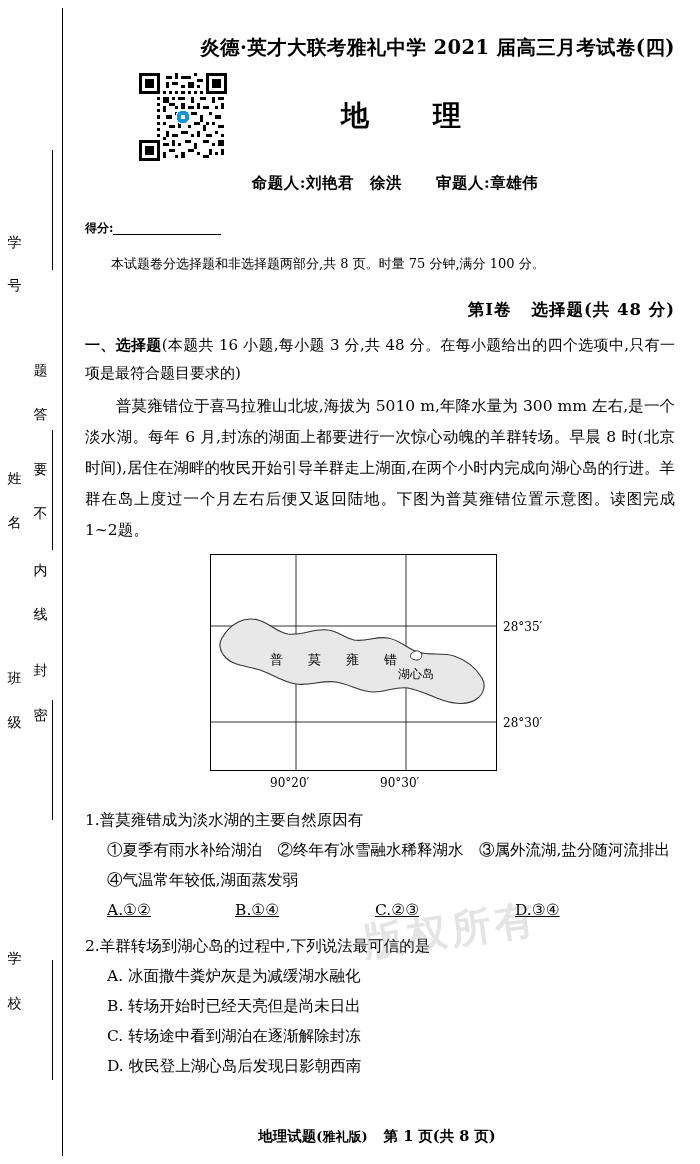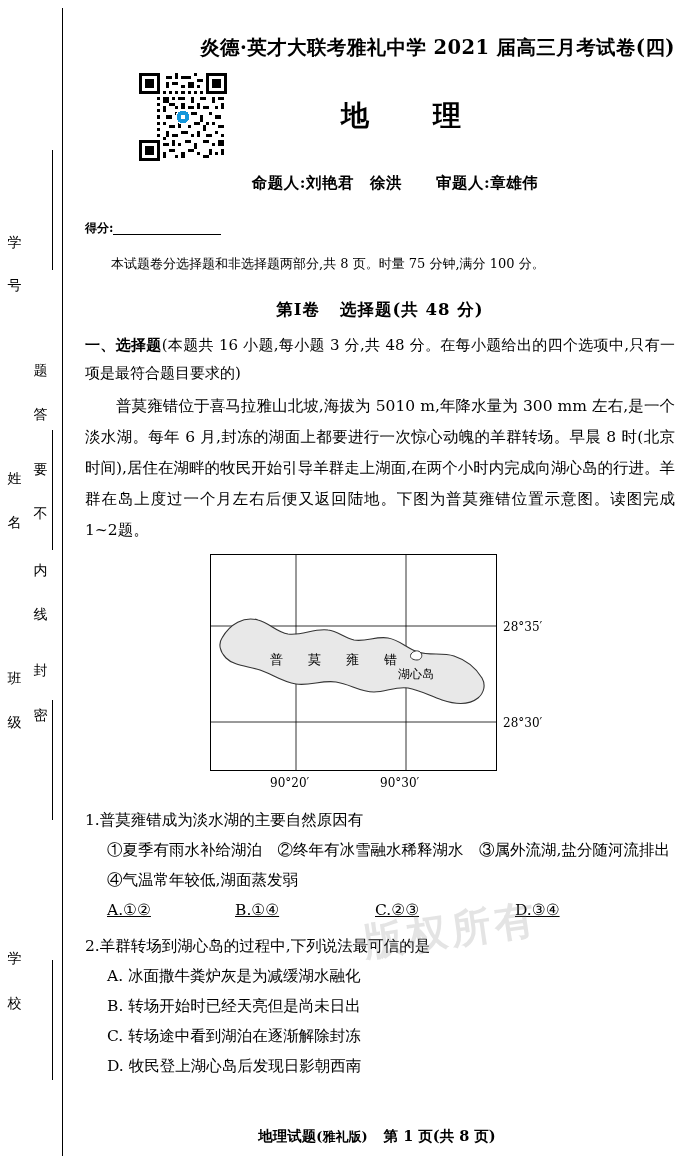--- a/index.html
+++ b/index.html
@@ -132,21 +132,21 @@
 
   .para {
     font-size: 13px;
     line-height: 30px;
     margin-top: 12px;
     text-align: justify;
   }
   .indent2 { text-indent: 2em; }
 
   .section-head {
-    text-align: center;
+    text-align: right;
     font-size: 16.5px;
     font-weight: bold;
     margin-top: 20px;
     letter-spacing: 1px;
   }
   .section-head .sep { display:inline-block; width: 20px; }
 
   .qtype {
     font-size: 15px;
     line-height: 28px;

